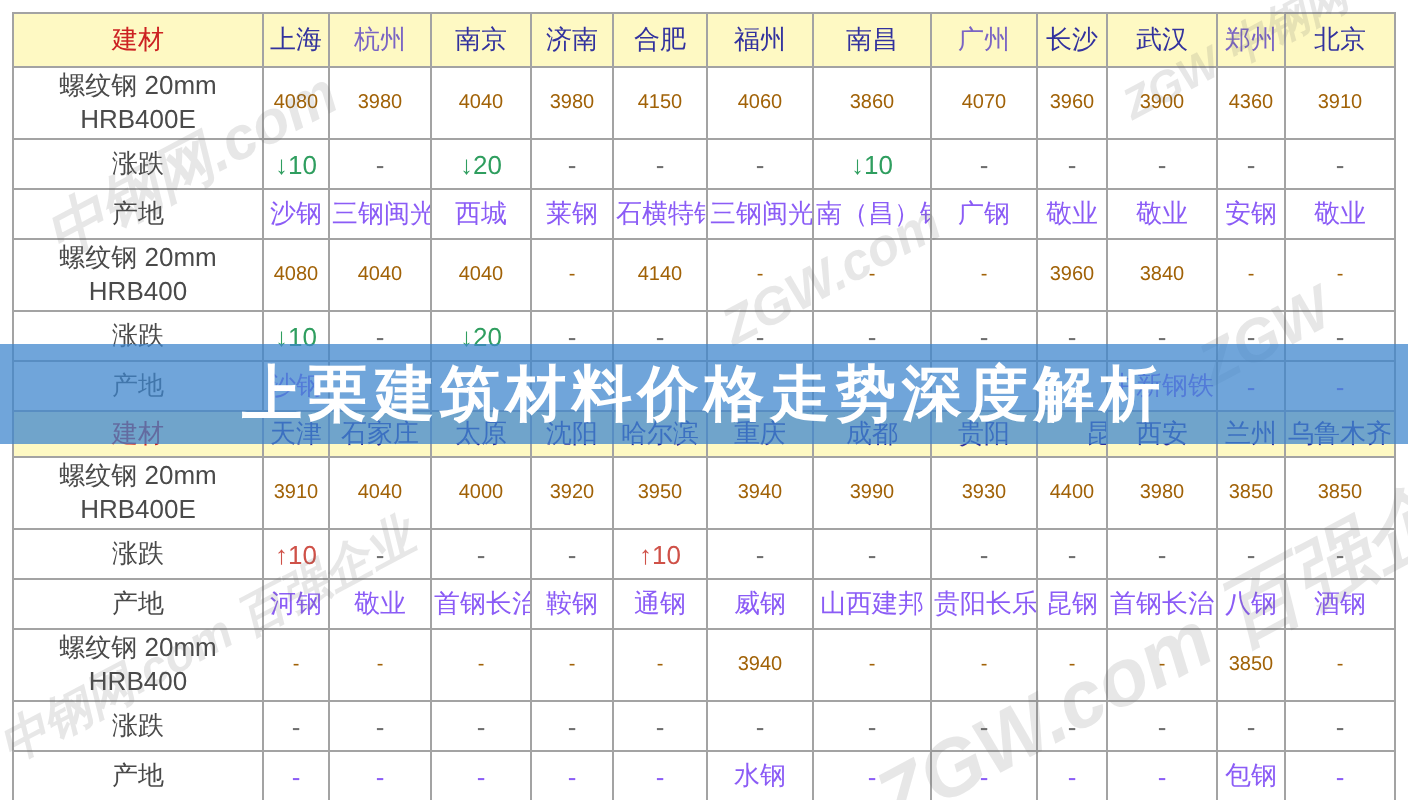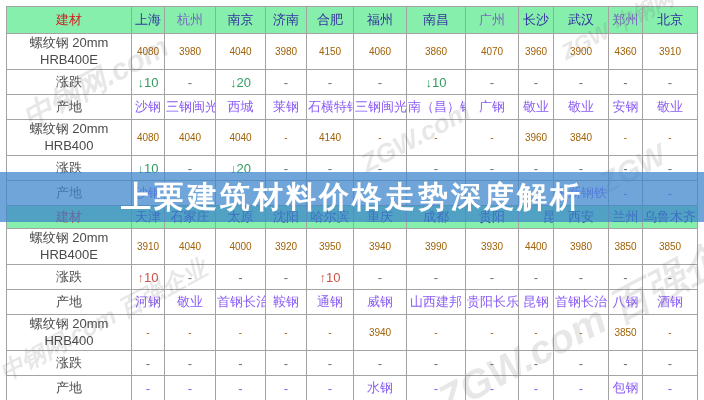--- a/index.html
+++ b/index.html
@@ -14,21 +14,21 @@
     border:1px solid #8d8d8d;
   }
   table.price td,table.price th{
     border:1px solid #a3a3a3;text-align:center;vertical-align:middle;
     padding:0 1px;overflow:hidden;white-space:nowrap;font-weight:normal;
   }
   tr.r-header1{height:27px}
   tr.r-header2{height:23px}
   tr.r-price{height:36px}
   tr.r-minor{height:25px}
-  tr.r-header1 th,tr.r-header2 th{background:#86efac;font-size:13px;}
+  tr.r-header1 th,tr.r-header2 th{background:#fef9c3;font-size:13px;}
   .mat-label{font-weight:bold;font-size:13px;}
   .city{font-weight:normal;cursor:pointer;}
   .row-label{font-weight:bold;color:#4a4a4a;font-size:13px;}
   tr.r-price .row-label{white-space:normal;line-height:1.25;}
   .c-price{font-size:10px;color:#a16207;}
   .c-change{font-size:13px;color:#6e6e6e;}
   .c-origin{font-size:13px;color:#8b5cf6;}
   .down{color:#2f9e5f;}
   .up{color:#cf5148;}
   

